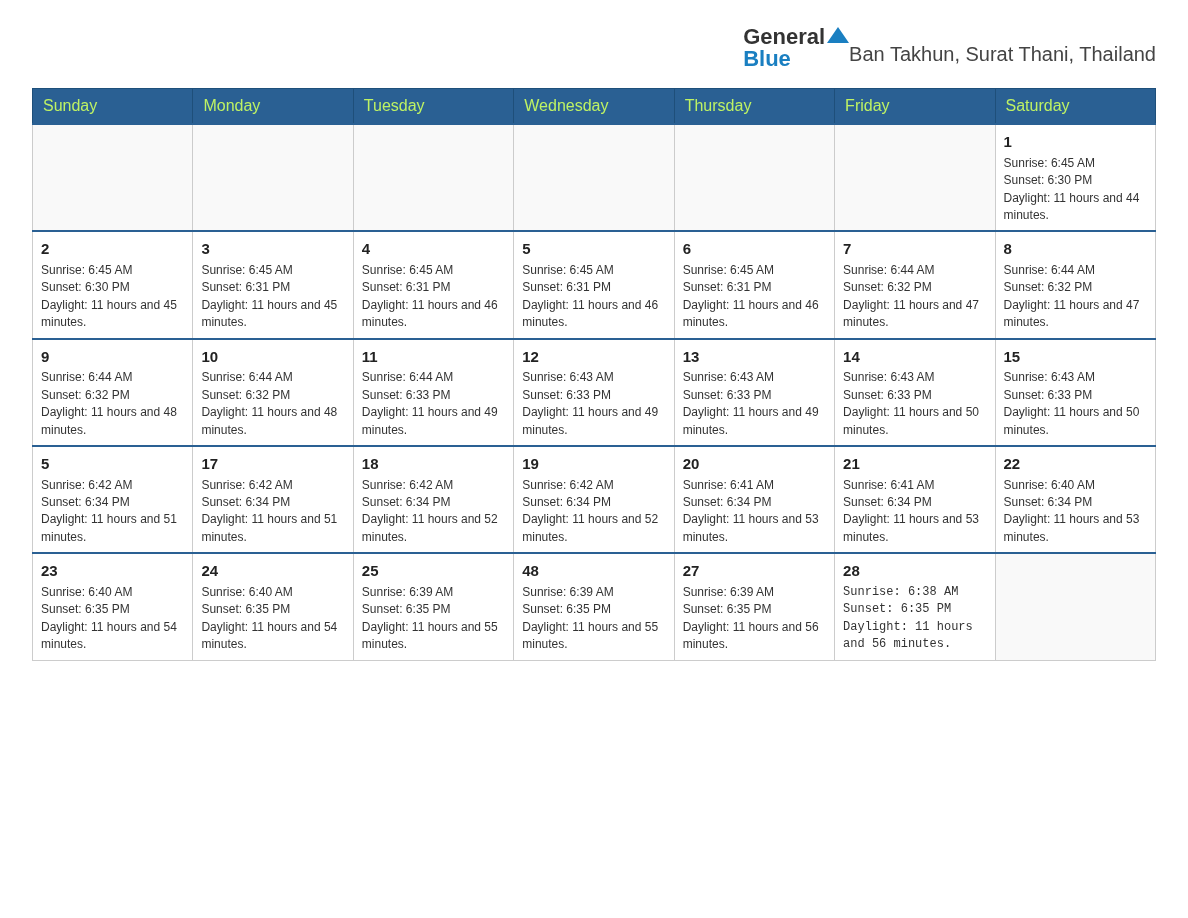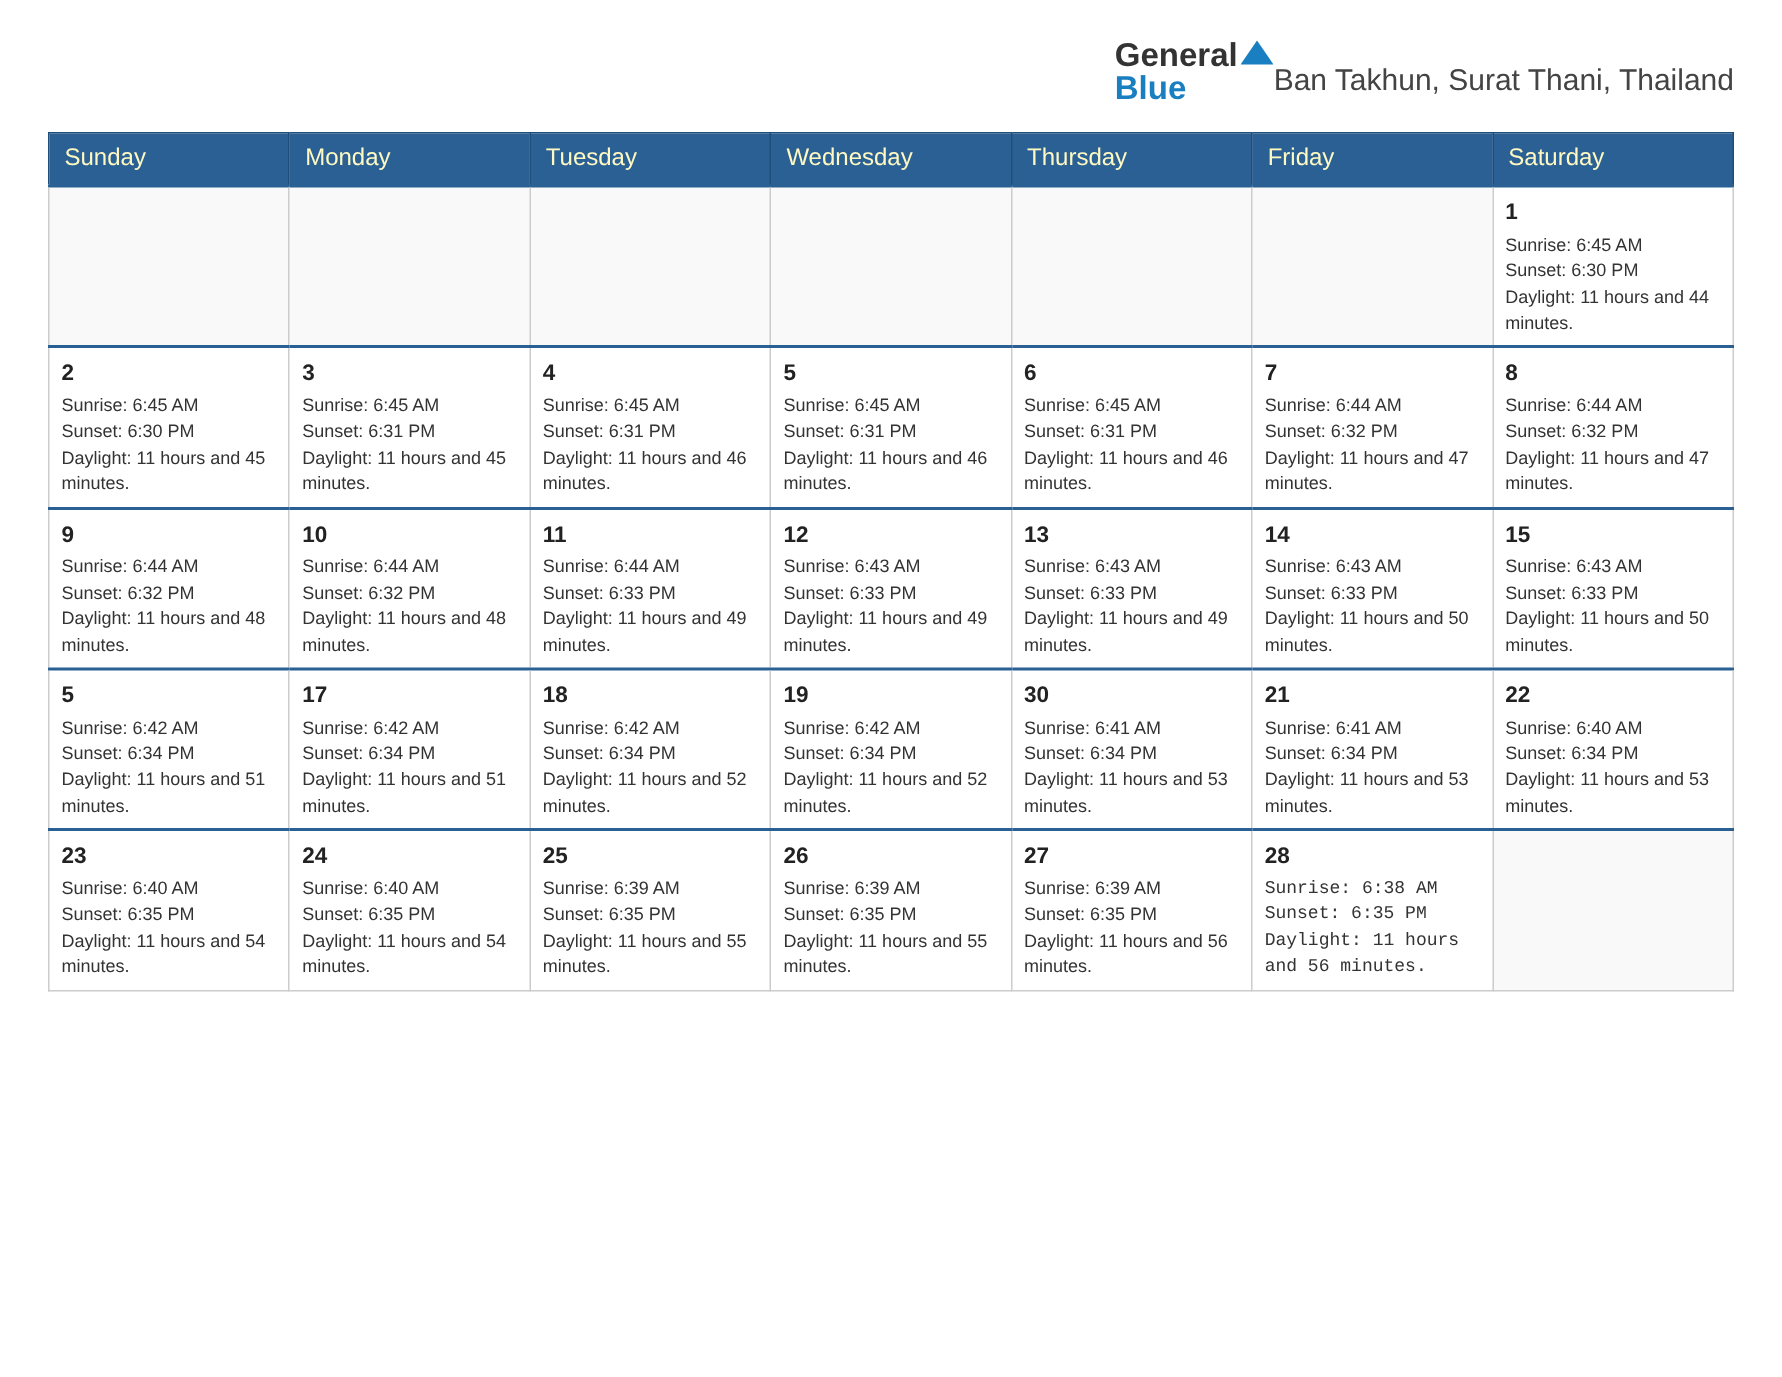--- a/index.html
+++ b/index.html
@@ -45,21 +45,21 @@
       color: #444;
       margin-top: 19px;
     }
     .calendar {
       width: 100%;
       border-collapse: collapse;
       border: 1px solid #aaa;
     }
     .calendar th {
       background-color: #2a6093;
-      color: #fef9c3;
+      color: #bef264;
       font-size: 16px;
       font-weight: normal;
       padding: 8px 10px;
       text-align: left;
       border: 1px solid #1e4f7a;
     }
     .calendar td {
       vertical-align: top;
       padding: 6px 8px;
       border: 1px solid #ccc;
@@ -243,21 +243,21 @@
 Sunset: 6:34 PM
 Daylight: 11 hours and 52 minutes.</div>
         </td>
         <td>
           <span class="day-number">19</span>
           <div class="day-info" style="white-space: pre-line;">Sunrise: 6:42 AM
 Sunset: 6:34 PM
 Daylight: 11 hours and 52 minutes.</div>
         </td>
         <td>
-          <span class="day-number">30</span>
+          <span class="day-number">20</span>
           <div class="day-info" style="white-space: pre-line;">Sunrise: 6:41 AM
 Sunset: 6:34 PM
 Daylight: 11 hours and 53 minutes.</div>
         </td>
         <td>
           <span class="day-number">21</span>
           <div class="day-info" style="white-space: pre-line;">Sunrise: 6:41 AM
 Sunset: 6:34 PM
 Daylight: 11 hours and 53 minutes.</div>
         </td>
@@ -281,21 +281,21 @@
 Sunset: 6:35 PM
 Daylight: 11 hours and 54 minutes.</div>
         </td>
         <td>
           <span class="day-number">25</span>
           <div class="day-info" style="white-space: pre-line;">Sunrise: 6:39 AM
 Sunset: 6:35 PM
 Daylight: 11 hours and 55 minutes.</div>
         </td>
         <td>
-          <span class="day-number">26</span>
+          <span class="day-number">48</span>
           <div class="day-info" style="white-space: pre-line;">Sunrise: 6:39 AM
 Sunset: 6:35 PM
 Daylight: 11 hours and 55 minutes.</div>
         </td>
         <td>
           <span class="day-number">27</span>
           <div class="day-info" style="white-space: pre-line;">Sunrise: 6:39 AM
 Sunset: 6:35 PM
 Daylight: 11 hours and 56 minutes.</div>
         </td>

